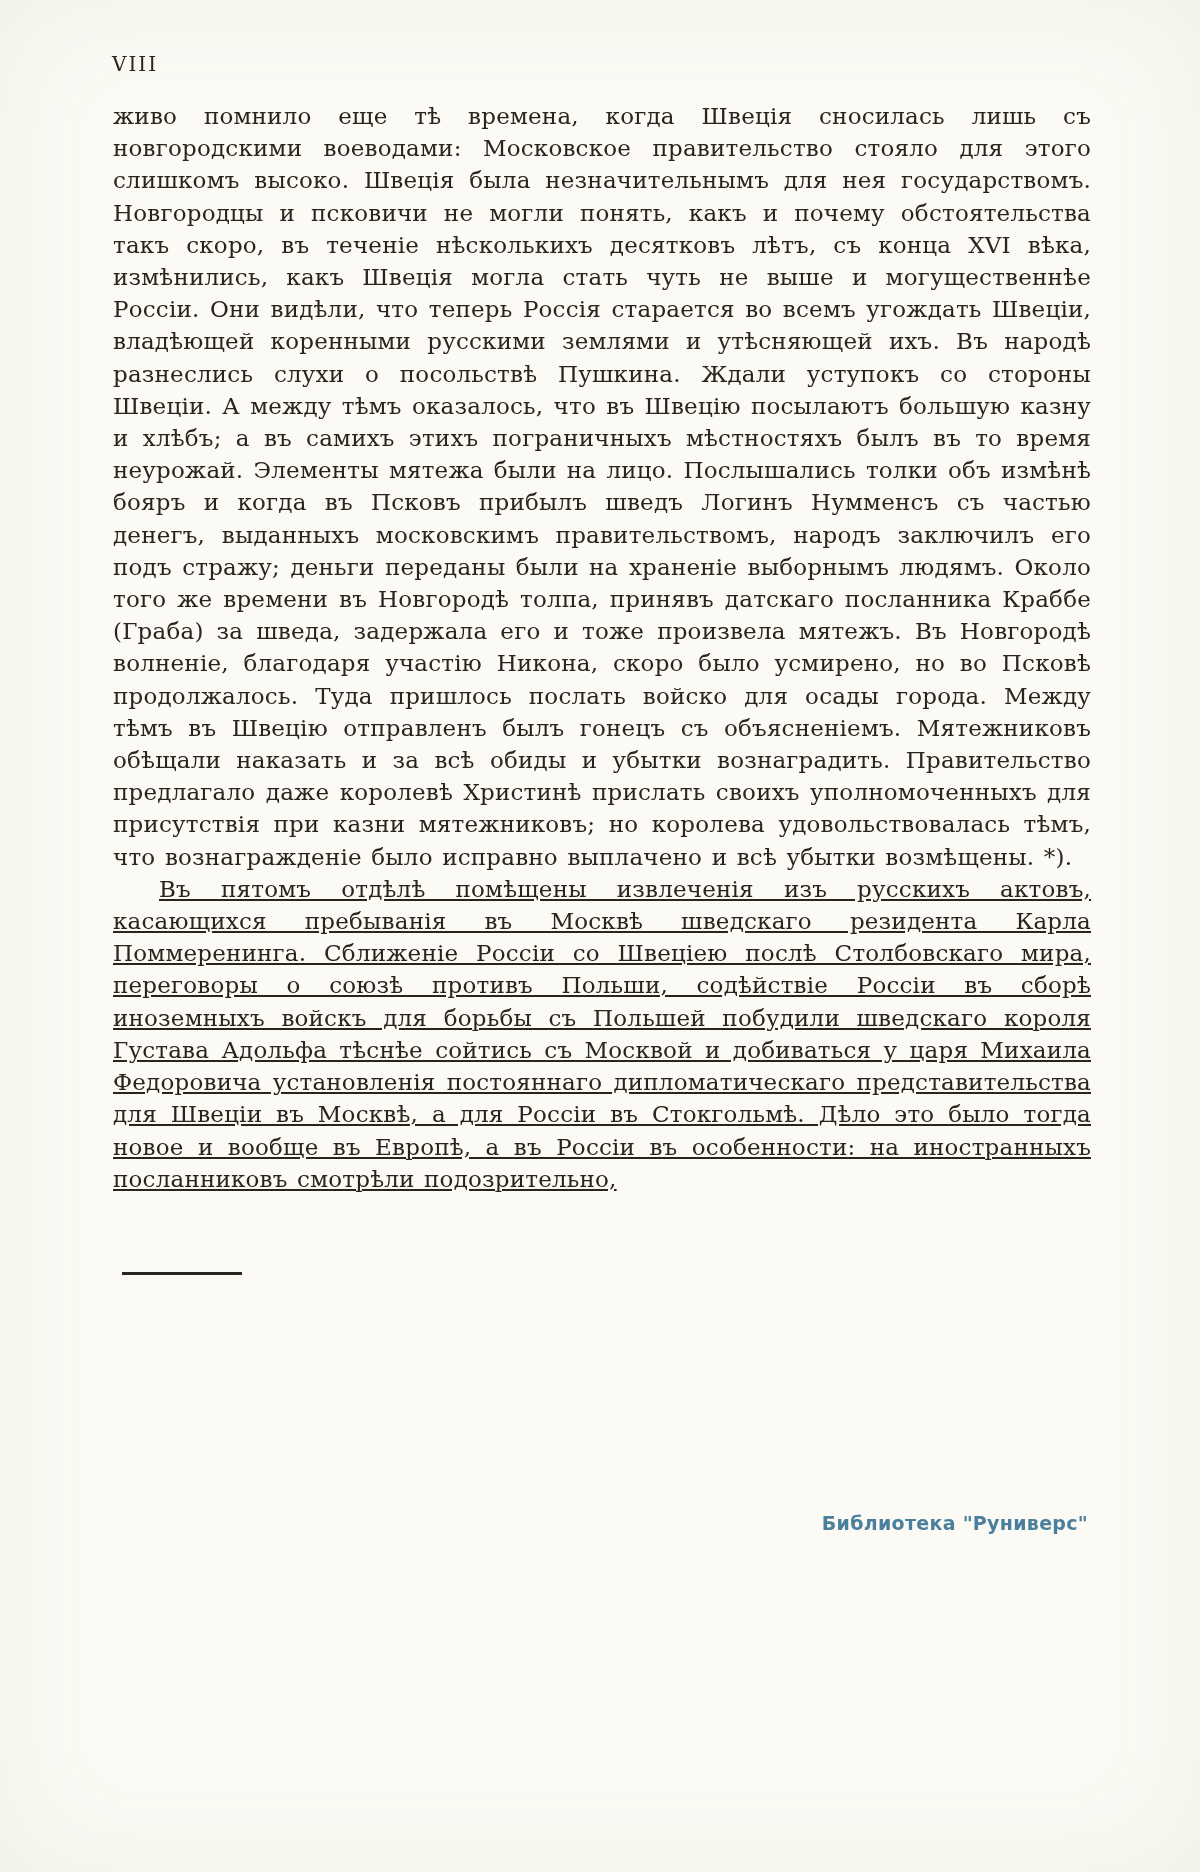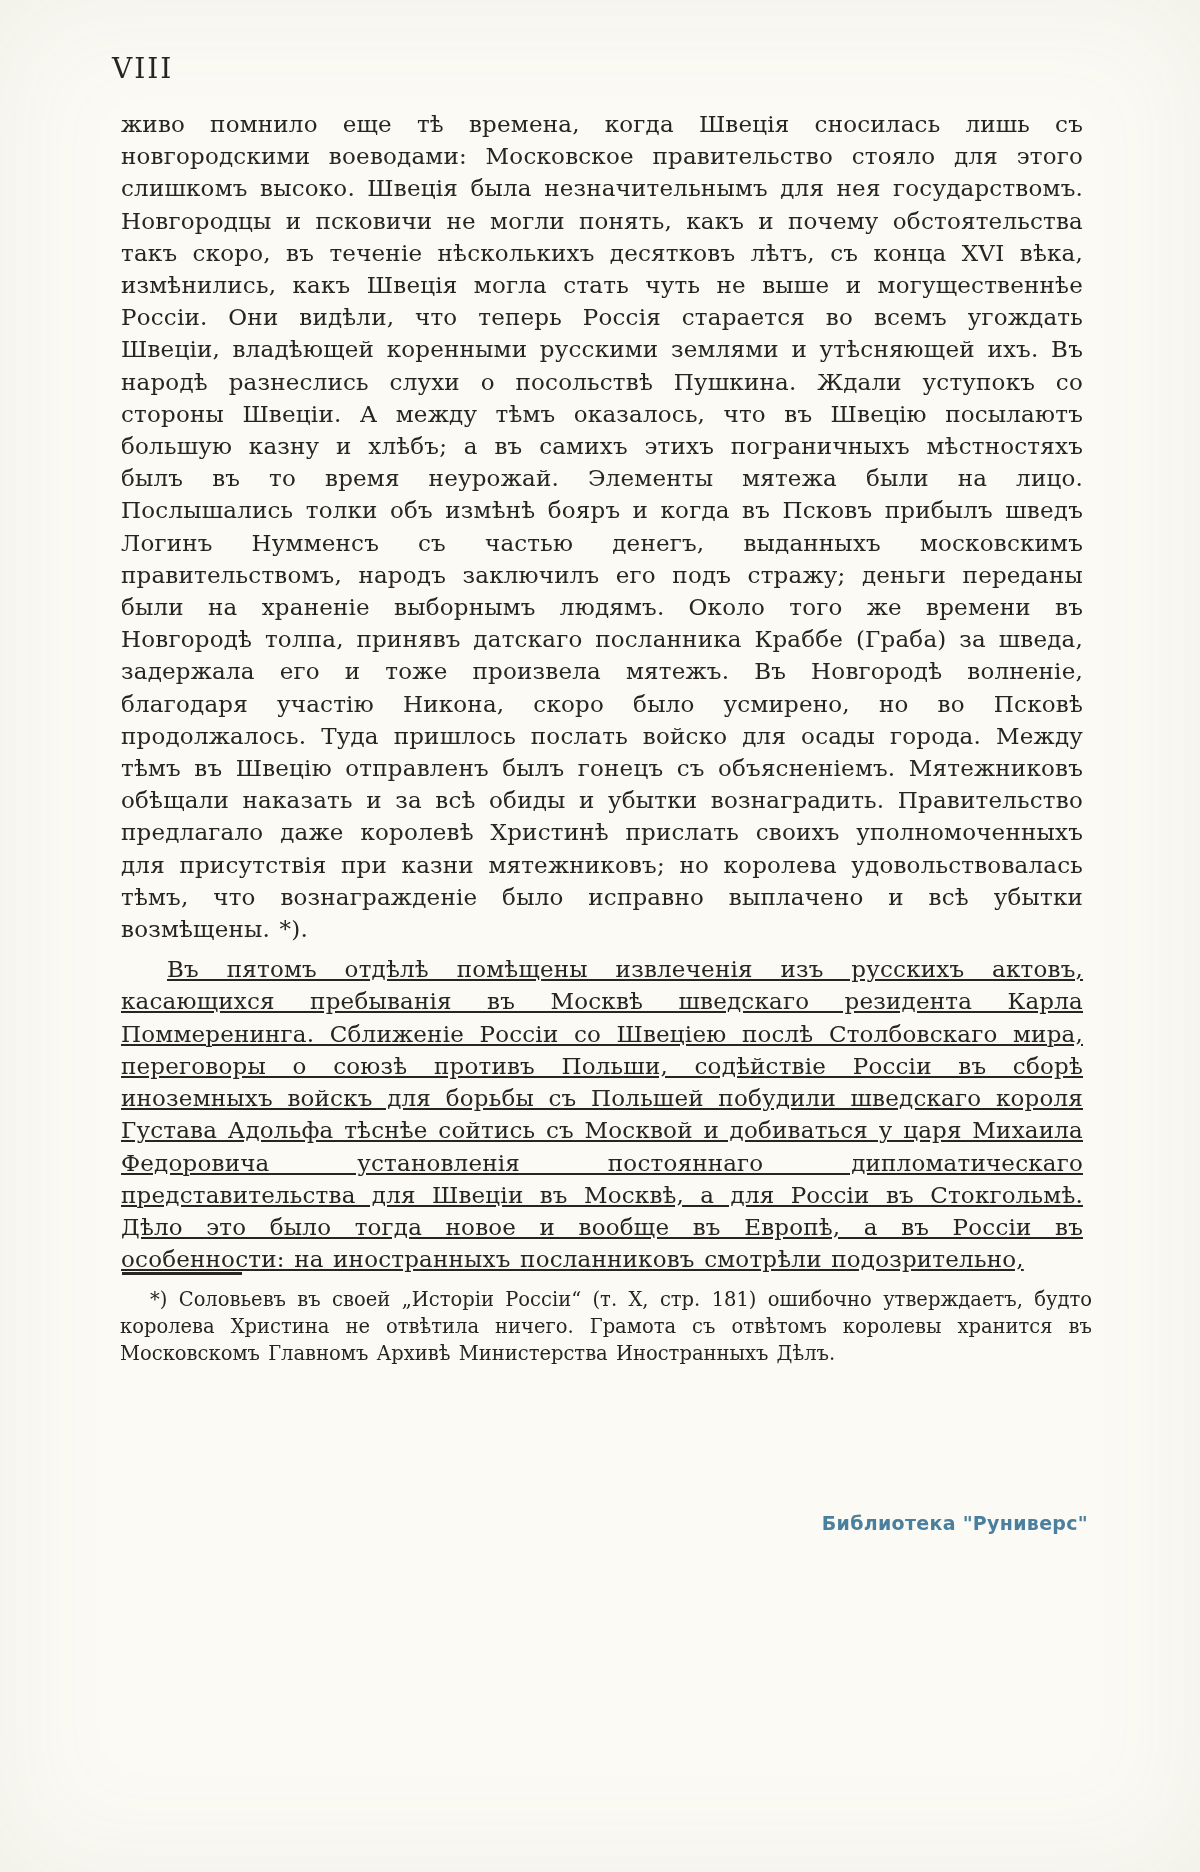--- a/index.html
+++ b/index.html
@@ -15,37 +15,37 @@
     background: #fbfaf4;
     box-shadow: inset 0 0 120px rgba(120,110,90,0.08);
     font-family: "DejaVu Serif", "Liberation Serif", serif;
     color: #28241e;
     overflow: hidden;
   }
   .page-number {
     position: absolute;
     top: 52px;
     left: 112px;
-    font-size: 28px;
+    font-size: 20px;
     letter-spacing: 2px;
     font-weight: normal;
   }
   .body-text {
     position: absolute;
     top: 100px;
     left: 113px;
     width: 978px;
     font-size: 23px;
     line-height: 32.2px;
     text-align: justify;
     word-spacing: 2px;
     letter-spacing: 0.2px;
   }
   .body-text p {
-    margin: 8px;
+    margin: 0;
     padding: 0;
   }
   .body-text p.indented {
     text-indent: 46px;
     text-decoration: underline;
   }
   .footnote-rule {
     position: absolute;
     top: 1272px;
     left: 122px;
@@ -81,17 +81,16 @@
 
   <div class="page-number">VIII</div>
 
   <div class="body-text">
     <p>живо помнило еще тѣ времена, когда Швеція сносилась лишь съ новгородскими воеводами: Московское правительство стояло для этого слишкомъ высоко. Швеція была незначительнымъ для нея государствомъ. Новгородцы и псковичи не могли понять, какъ и почему обстоятельства такъ скоро, въ теченіе нѣсколькихъ десятковъ лѣтъ, съ конца XVI вѣка, измѣнились, какъ Швеція могла стать чуть не выше и могущественнѣе Россіи. Они видѣли, что теперь Россія старается во всемъ угождать Швеціи, владѣющей коренными русскими землями и утѣсняющей ихъ. Въ народѣ разнеслись слухи о посольствѣ Пушкина. Ждали уступокъ со стороны Швеціи. А между тѣмъ оказалось, что въ Швецію посылаютъ большую казну и хлѣбъ; а въ самихъ этихъ пограничныхъ мѣстностяхъ былъ въ то время неурожай. Элементы мятежа были на лицо. Послышались толки объ измѣнѣ бояръ и когда въ Псковъ прибылъ шведъ Логинъ Нумменсъ съ частью денегъ, выданныхъ московскимъ правительствомъ, народъ заключилъ его подъ стражу; деньги переданы были на храненіе выборнымъ людямъ. Около того же времени въ Новгородѣ толпа, принявъ датскаго посланника Краббе (Граба) за шведа, задержала его и тоже произвела мятежъ. Въ Новгородѣ волненіе, благодаря участію Никона, скоро было усмирено, но во Псковѣ продолжалось. Туда пришлось послать войско для осады города. Между тѣмъ въ Швецію отправленъ былъ гонецъ съ объясненіемъ. Мятежниковъ обѣщали наказать и за всѣ обиды и убытки вознаградить. Правительство предлагало даже королевѣ Христинѣ прислать своихъ уполномоченныхъ для присутствія при казни мятежниковъ; но королева удовольствовалась тѣмъ, что вознагражденіе было исправно выплачено и всѣ убытки возмѣщены. *).</p>
     <p class="indented">Въ пятомъ отдѣлѣ помѣщены извлеченія изъ русскихъ актовъ, касающихся пребыванія въ Москвѣ шведскаго резидента Карла Поммеренинга. Сближеніе Россіи со Швеціею послѣ Столбовскаго мира, переговоры о союзѣ противъ Польши, содѣйствіе Россіи въ сборѣ иноземныхъ войскъ для борьбы съ Польшей побудили шведскаго короля Густава Адольфа тѣснѣе сойтись съ Москвой и добиваться у царя Михаила Федоровича установленія постояннаго дипломатическаго представительства для Швеціи въ Москвѣ, а для Россіи въ Стокгольмѣ. Дѣло это было тогда новое и вообще въ Европѣ, а въ Россіи въ особенности: на иностранныхъ посланниковъ смотрѣли подозрительно,</p>
   </div>
 
   <div class="footnote-rule"></div>
 
-  <div class="footnote">*) Соловьевъ въ своей „Исторіи Россіи“ (т. X, стр. 181) ошибочно утверждаетъ, будто королева Христина не отвѣтила ничего. Грамота съ отвѣтомъ королевы хранится въ Московскомъ Главномъ Архивѣ Министерства Иностранныхъ Дѣлъ.</div>
 
   <div class="watermark" style="color:#4a7f9e">Библиотека "Руниверс"</div>
 
 </div>
 
 </body></html>

